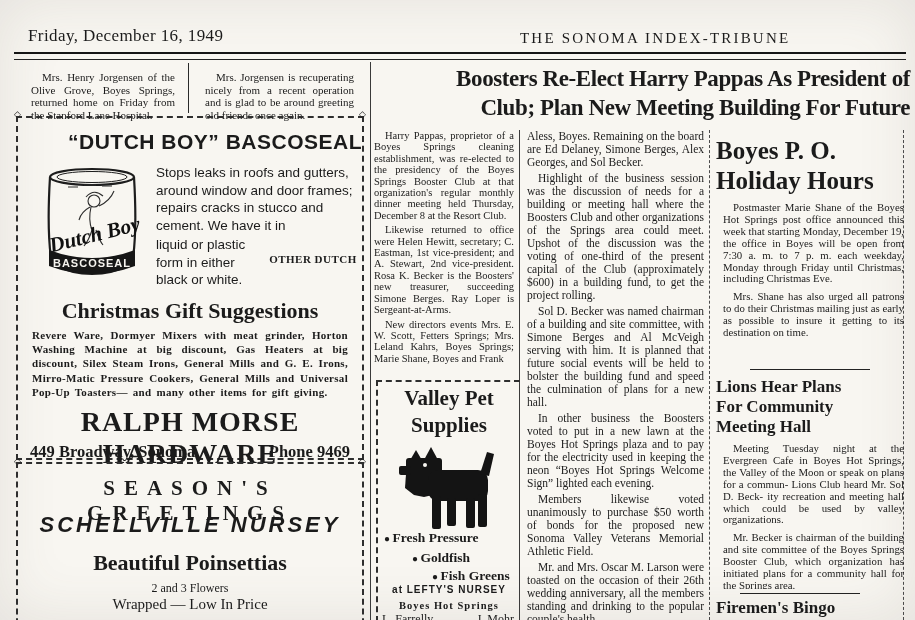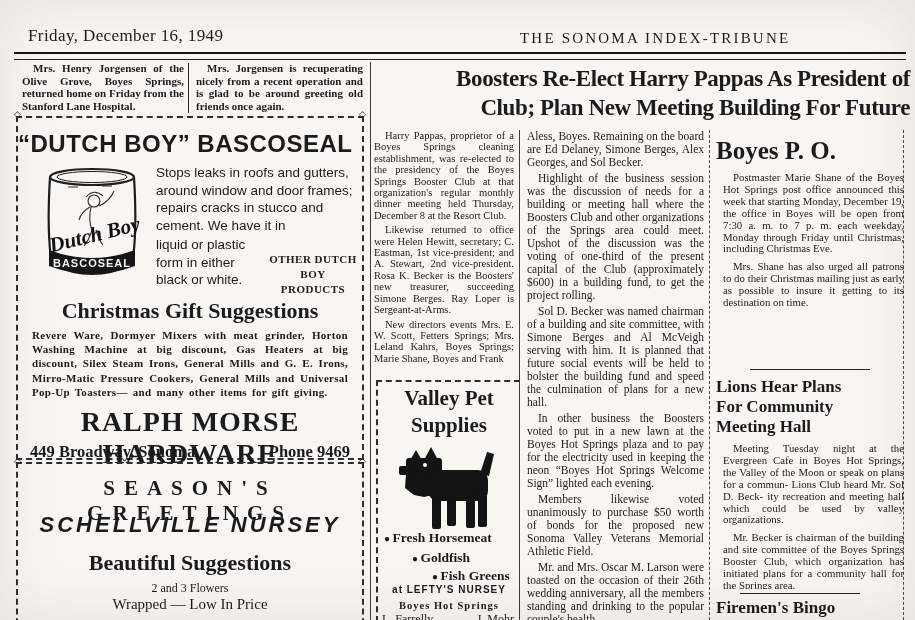--- a/index.html
+++ b/index.html
@@ -11,34 +11,34 @@
   }
   .abs{position:absolute;}
 
   
   .date{left:28px;top:26px;font-size:17px;letter-spacing:.4px;}
   .paper{left:520px;top:30px;font-size:15px;letter-spacing:2.2px;}
   .mast-rule{left:14px;top:52px;width:892px;height:5px;border-top:2px solid #151515;border-bottom:1px solid #222;}
 
   
   .brief{top:62px;font-size:11px;line-height:12.6px;text-align:justify;}
-  .brief p{margin:0;text-indent:11px;font-weight:bold;}
+  .brief p{margin:9px;text-indent:11px;}
   .brief-l{left:22px;width:162px;}
   .brief-r{left:196px;width:167px;}
   .brief-div{left:188px;top:63px;width:1px;height:50px;background:#2a2a2a;}
 
   
   .vrule{width:1px;background:#3a3a3a;}
   .vrule-dash{width:0;border-left:1px dashed #4a4a4a;}
 
   
   .adbox{border:2px dashed #2e2e2e;background:transparent;}
   .ralph{left:16px;top:116px;width:344px;height:340px;}
   .corner{position:absolute;font-size:9px;line-height:9px;color:#222;}
-  .db-head{left:0;top:12px;width:100%;text-align:left;font-family:"Liberation Sans","DejaVu Sans",sans-serif;font-weight:bold;font-size:24px;letter-spacing:.5px;}
+  .db-head{left:0;top:12px;width:100%;text-align:right;font-family:"Liberation Sans","DejaVu Sans",sans-serif;font-weight:bold;font-size:21px;letter-spacing:.5px;}
   .db-body{font-family:"Liberation Sans","DejaVu Sans",sans-serif;font-size:13.5px;line-height:17.5px;}
   .db-body1{left:138px;top:46px;width:200px;}
   .db-body2{left:138px;top:118px;width:112px;}
   .db-other{left:250px;top:134px;width:90px;text-align:center;font-weight:bold;font-size:11px;line-height:15px;letter-spacing:.5px;}
   .gift-head{left:0;top:180px;width:100%;text-align:center;font-weight:bold;font-size:22px;}
   .gift-body{left:14px;top:210px;width:316px;font-weight:bold;font-size:11px;line-height:14.2px;text-align:justify;letter-spacing:.3px;word-spacing:2px;}
   .rmh-name{left:0;top:288px;width:100%;text-align:center;font-weight:bold;font-size:28px;letter-spacing:1px;}
   .rmh-row{left:12px;top:324px;width:320px;display:flex;justify-content:space-between;font-weight:bold;font-size:16.5px;}
 
   .schell{left:16px;top:462px;width:344px;height:170px;border-bottom:none;}
@@ -126,36 +126,35 @@
       </g>
       <text x="10" y="82" transform="rotate(-14 54 74)" font-family="Liberation Serif,serif" font-style="italic" font-weight="bold" font-size="21" fill="#101010">Dutch Boy</text>
       <path d="M11,90 Q54,106 97,90 L97,106 Q54,122 11,106 Z" fill="#161616"></path>
       <text x="54" y="107" text-anchor="middle" font-family="Liberation Sans,sans-serif" font-weight="bold" font-size="11" letter-spacing="1" fill="#f5f3ee">BASCOSEAL</text>
     </svg>
 
     <div class="abs db-body db-body1">Stops leaks in roofs and gutters, around window and door frames; repairs cracks in stucco and cement. We have it in</div>
     <div class="abs db-body db-body2">liquid or plastic form in either black or white.</div>
     <div class="abs db-other">
       <div>OTHER DUTCH</div>
-      <div>BOY PRODUCTS</div>
     </div>
 
     <div class="abs gift-head">Christmas Gift Suggestions</div>
     <div class="abs gift-body">Revere Ware, Dormyer Mixers with meat grinder, Horton Washing Machine at big discount, Gas Heaters at big discount, Silex Steam Irons, General Mills and G. E. Irons, Mirro-Matic Pressure Cookers, General Mills and Universal Pop-Up Toasters— and many other items for gift giving.</div>
     <div class="abs rmh-name">RALPH MORSE HARDWARE</div>
     <div class="abs rmh-row">
       <span>449 Broadway, Sonoma</span>
       <span>Phone 9469</span>
     </div>
   </div>
 
   <div class="abs adbox schell">
     <div class="abs sch-line sch-greet">SEASON'S GREETINGS</div>
     <div class="abs sch-line sch-name">SCHELLVILLE NURSEY</div>
-    <div class="abs sch-line sch-poin">Beautiful Suggestions</div>
+    <div class="abs sch-line sch-poin">Beautiful Poinsettias</div>
     <div class="abs sch-line sch-flowers">2 and 3 Flowers</div>
     <div class="abs sch-line sch-wrapped">Wrapped — Low In Price</div>
     <div class="abs sch-line sch-bulbs">Bulbs — Bulbs — Bulbs</div>
   </div>
 
   <div class="abs headline">
     <div>Boosters Re-Elect Harry Pappas As President of</div>
     <div>Club; Plan New Meeting Building For Future</div>
   </div>
 
@@ -189,35 +188,36 @@
         <rect x="34" y="26" width="60" height="31" rx="10"></rect>
         <polygon points="86,30 93,8 100,10 95,32"></polygon>
         <rect x="38" y="52" width="9" height="33" rx="2"></rect>
         <rect x="53" y="54" width="9" height="28" rx="2"></rect>
         <rect x="72" y="54" width="9" height="30" rx="2"></rect>
         <rect x="84" y="50" width="9" height="33" rx="2"></rect>
       </g>
       <circle cx="31" cy="21" r="2" fill="#f8f6f1"></circle>
     </svg>
 
-    <div class="pet-item" style="left:6px;top:148px;">Fresh Horsemeat</div>
+    <div class="pet-item" style="left:6px;top:148px;">Fresh Pressure</div>
     <div class="pet-item" style="left:34px;top:168px;">Goldfish</div>
     <div class="pet-item" style="left:54px;top:186px;">Fish Greens</div>
     <div class="abs pet-garage">at LEFTY'S NURSEY</div>
     <div class="abs pet-springs">Boyes Hot Springs</div>
     <div class="abs pet-props">
       <span>L. Farrelly</span>
       <span>J. Mohr</span>
     </div>
   </div>
 
   <div class="abs rcol">
 
     <div class="abs po-block">
       <div class="h2">Boyes P. O.</div>
+      <div class="h2">Holiday Hours</div>
       <p>Postmaster Marie Shane of the Boyes Hot Springs post office announced this week that starting Monday, December 19, the office in Boyes will be open from 7:30 a. m. to 7 p. m. each weekday, Monday through Friday until Christmas, including Christmas Eve.</p>
       <p>Mrs. Shane has also urged all patrons to do their Christmas mailing just as early as possible to insure it getting to its destination on time.</p>
     </div>
 
     <div class="abs short-rule rule1"></div>
 
     <div class="abs lions-block">
       <div class="h3">Lions Hear Plans</div>
       <div class="h3">For Community</div>
       <div class="h3">Meeting Hall</div>

